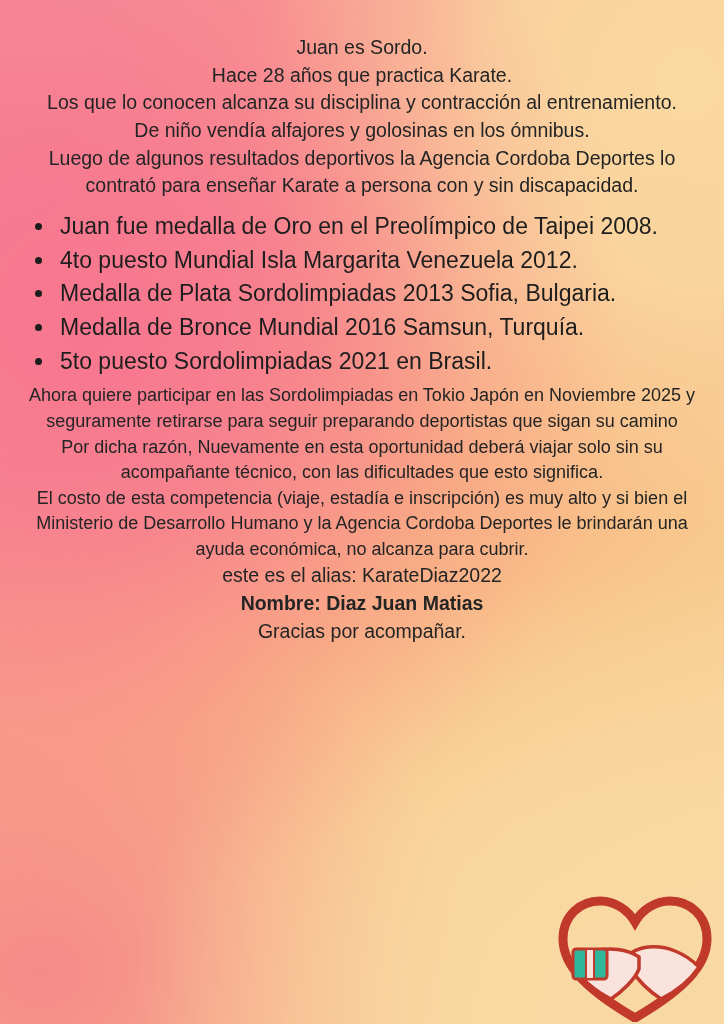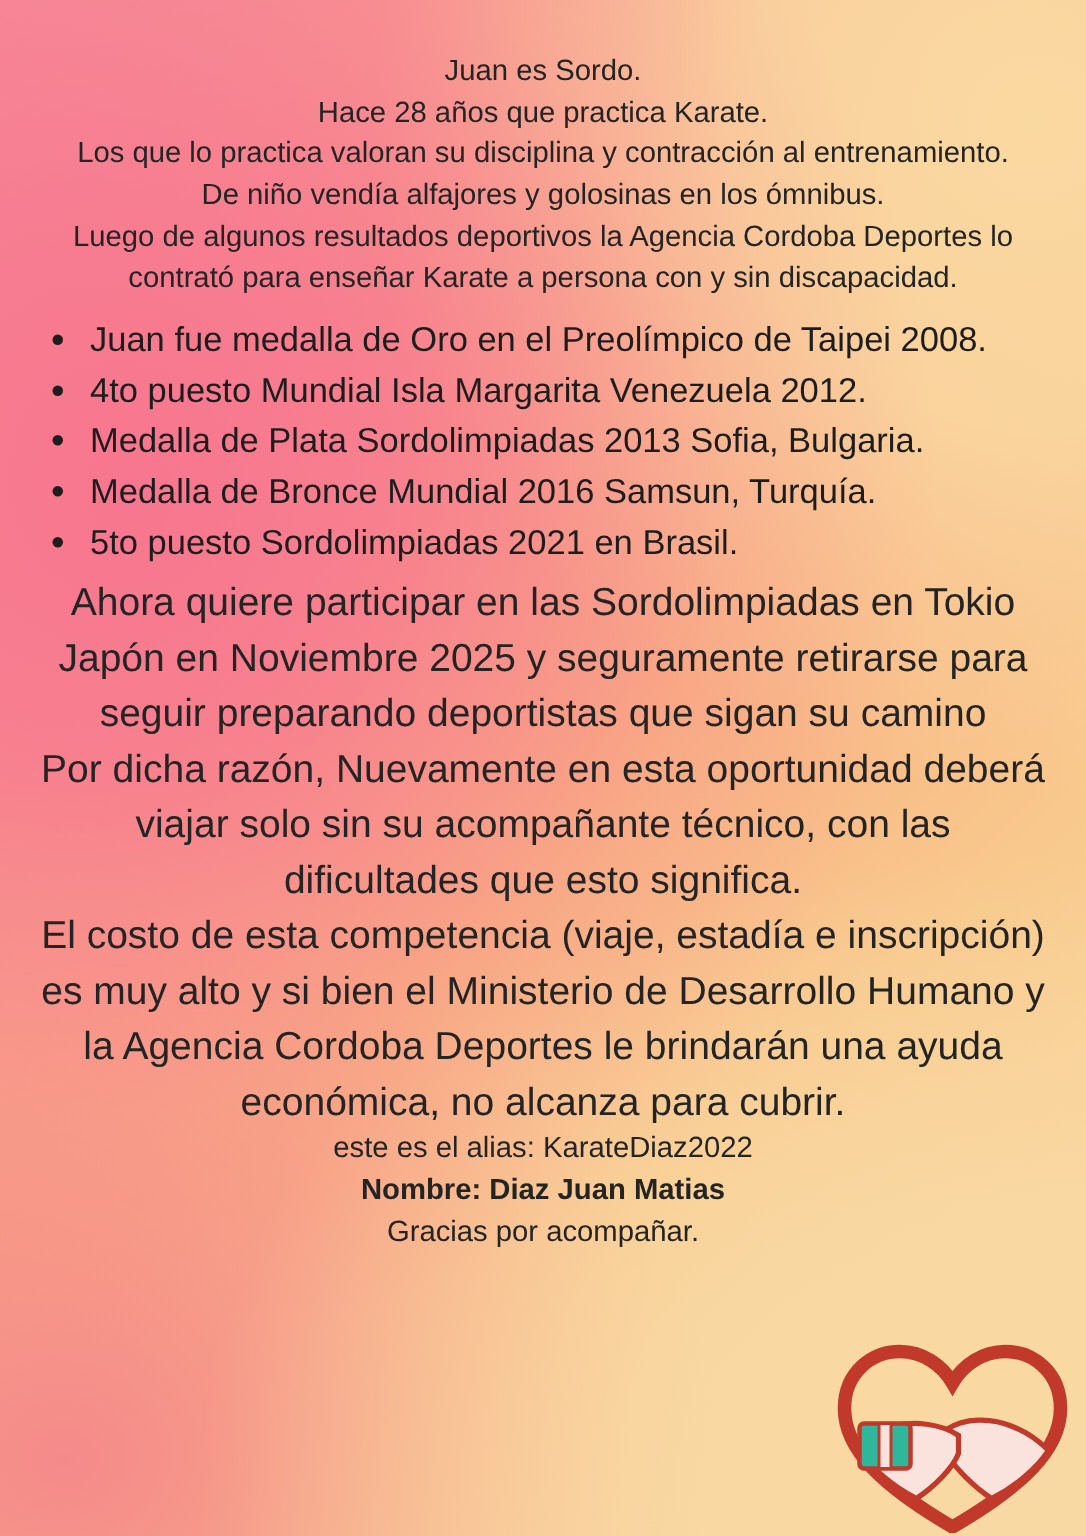--- a/index.html
+++ b/index.html
@@ -43,21 +43,21 @@
     font-size: 23px;
     line-height: 1.42;
     color: #1d1d1d;
   }
   ul.achievements li {
     margin-bottom: 1px;
     padding-left: 4px;
   }
   .body-text {
     text-align: center;
-    font-size: 26px;
+    font-size: 18px;
     line-height: 1.42;
     color: #242424;
   }
   .body-text p {
     margin: 0 0 0 0;
   }
   .closing {
     text-align: center;
     font-size: 19.5px;
     line-height: 1.42;
@@ -83,21 +83,21 @@
   }
 </style>
 </head>
 <body>
 
 <div class="poster">
 
   <div class="intro">
     <p>Juan es Sordo.</p>
     <p>Hace 28 años que practica Karate.</p>
-    <p>Los que lo practica valoran su disciplina y contracción al entrenamiento.</p>
+    <p>Los que lo conocen alcanza su disciplina y contracción al entrenamiento.</p>
     <p>De niño vendía alfajores y golosinas en los ómnibus.</p>
     <p>Luego de algunos resultados deportivos la Agencia Cordoba Deportes lo contrató para enseñar Karate a persona con y sin discapacidad.</p>
   </div>
 
   <ul class="achievements">
     <li>Juan fue medalla de Oro en el Preolímpico de Taipei 2008.</li>
     <li>4to puesto Mundial Isla Margarita Venezuela 2012.</li>
     <li>Medalla de Plata Sordolimpiadas 2013 Sofia, Bulgaria.</li>
     <li>Medalla de Bronce Mundial 2016 Samsun, Turquía.</li>
     <li>5to puesto Sordolimpiadas 2021 en Brasil.</li>

